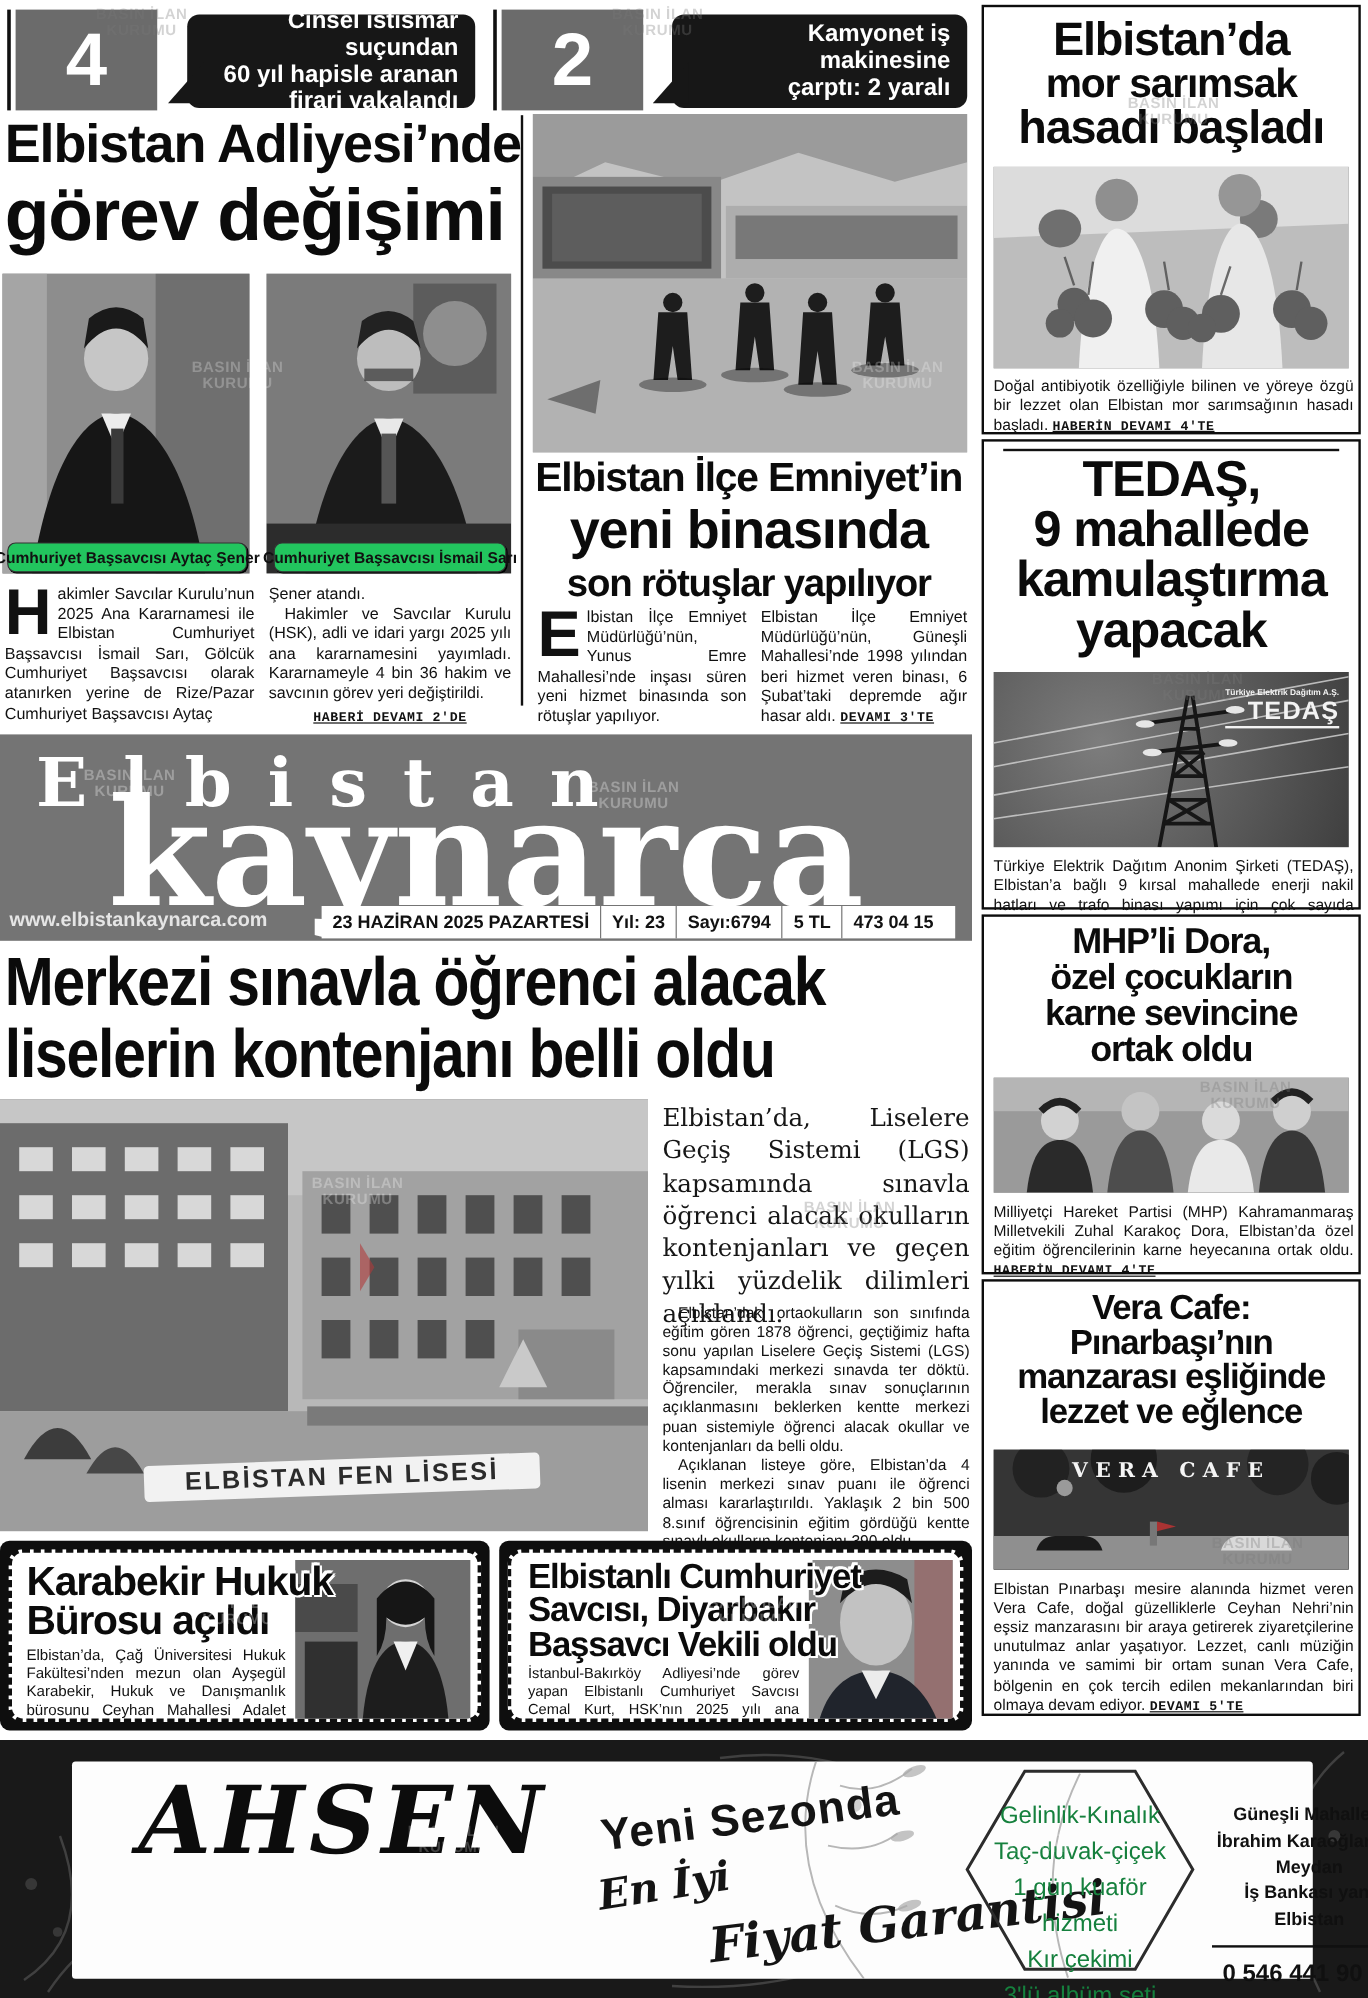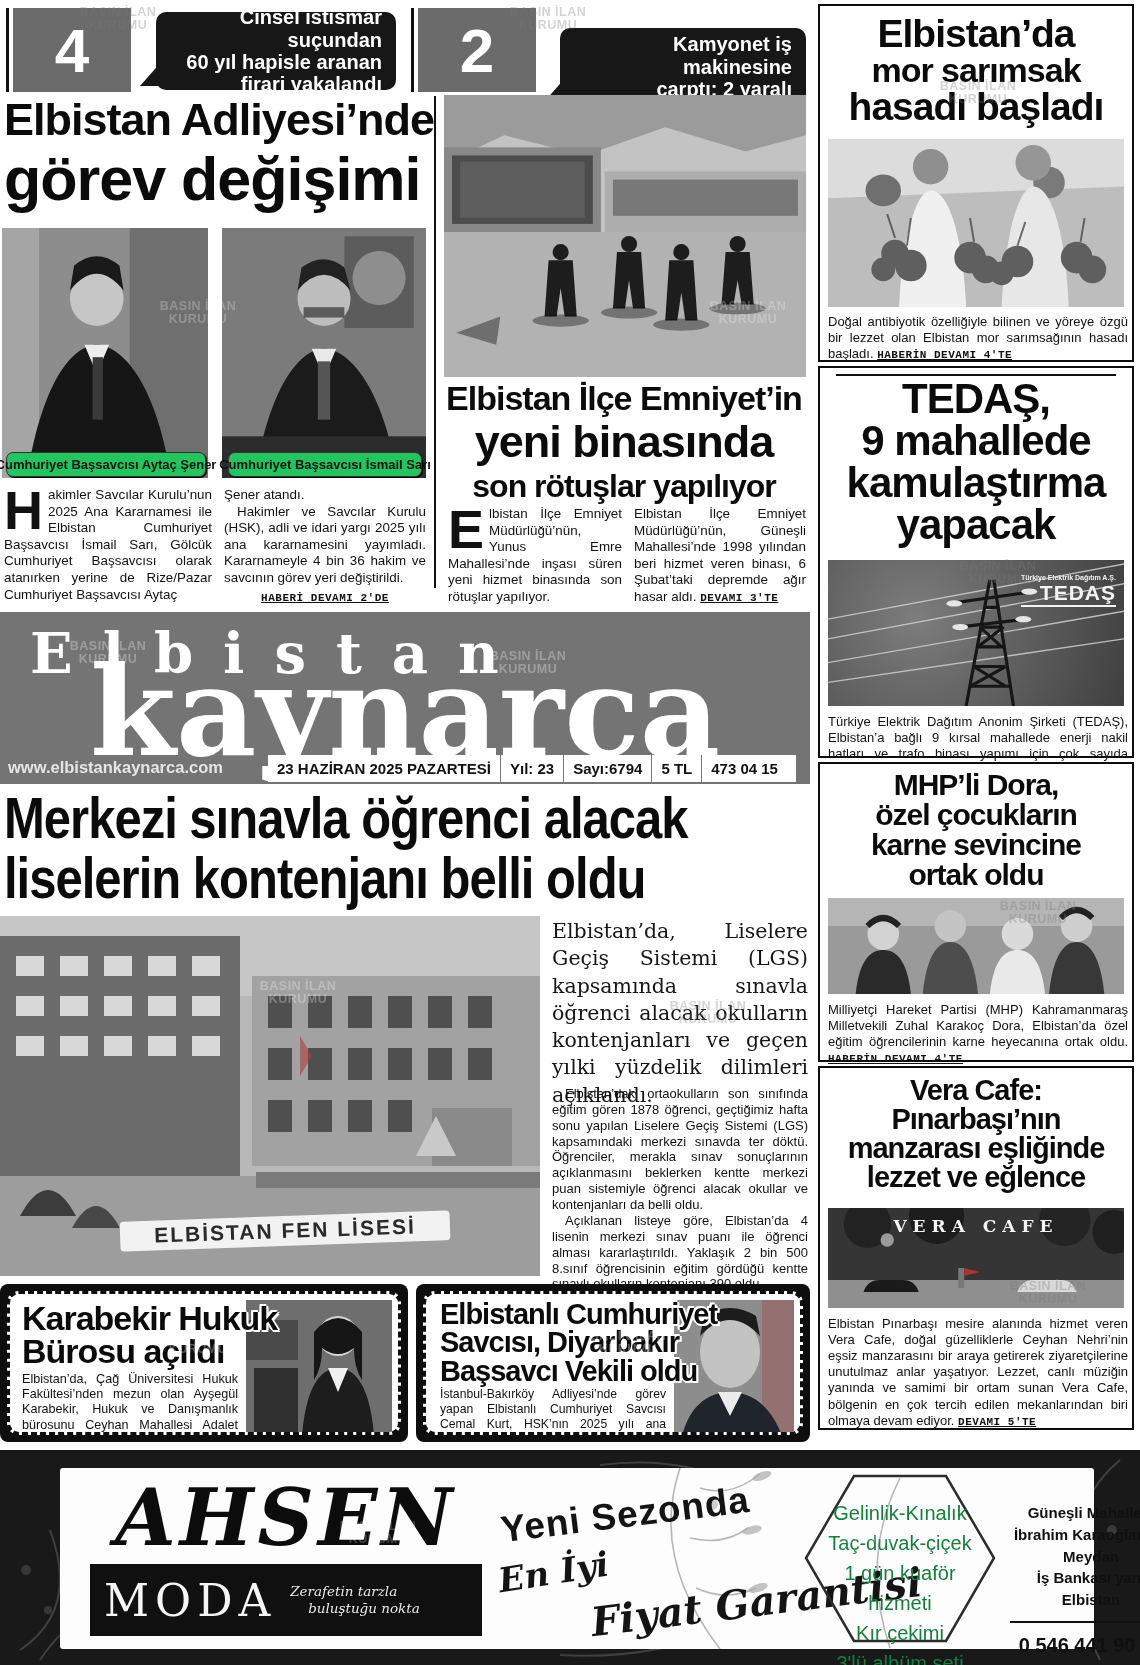--- a/index.html
+++ b/index.html
@@ -85,21 +85,21 @@
   <div class="abs tease-num" style="left:13px;top:8px;width:118px;height:84px;">4</div>
   <div class="abs bubble" style="left:156px;top:12px;width:240px;height:78px;">
     <div class="txt">
       <div>Cinsel istismar suçundan</div>
       <div>60 yıl hapisle aranan</div>
       <div>firari yakalandı</div>
     </div>
   </div>
   <div class="abs tease-bar" style="left:411px;top:8px;"></div>
   <div class="abs tease-num" style="left:418px;top:8px;width:118px;height:84px;">2</div>
-  <div class="abs bubble" style="left:560px;top:28px;width:246px;height:78px;">
+  <div class="abs bubble" style="left:560px;top:12px;width:246px;height:78px;">
     <div class="txt">
       <div>Kamyonet iş makinesine</div>
       <div>çarptı: 2 yaralı</div>
     </div>
   </div>
 </div>
 
 <div class="abs hl" style="left:4px;top:98px;font-size:45px;">Elbistan Adliyesi’nde</div>
 <div class="abs hl" style="left:4px;top:150px;font-size:61px;">görev değişimi</div>
 
@@ -458,27 +458,20 @@
       </g>
       <g fill="#ababab" opacity=".7">
         <ellipse cx="402" cy="8" rx="10" ry="4" transform="rotate(-20 402 8)"></ellipse>
         <ellipse cx="392" cy="62" rx="10" ry="4" transform="rotate(-15 392 62)"></ellipse>
         <ellipse cx="398" cy="120" rx="10" ry="4" transform="rotate(-18 398 120)"></ellipse>
         <circle cx="352" cy="36" r="6" fill="#bcbcbc"></circle>
       </g>
     </svg>
 
     <div class="abs" style="left:26px;top:4px;width:400px;text-align:center;font-family:'DejaVu Serif',serif;font-weight:900;font-style:italic;font-size:78px;letter-spacing:4px;color:#0c0c0c;">AHSEN</div>
-    <div class="abs" style="left:30px;top:96px;width:392px;height:72px;background:#101010;display:flex;align-items:center;padding:0 14px;box-sizing:border-box;">
-      <span style="color:#f5f5f5;font-family:'DejaVu Serif',serif;font-size:44px;letter-spacing:6px;">MODA</span>
-      <span class="script" style="color:#e9e9e9;font-size:13.5px;line-height:1.25;margin-left:14px;">
-        <span>Zerafetin tarzla</span><br>
-        <span style="margin-left:18px;">buluştuğu nokta</span>
-      </span>
-    </div>
 
     <div class="abs" style="left:440px;top:26px;font-weight:900;font-size:37px;color:#141414;transform:rotate(-7deg);letter-spacing:1px;">Yeni Sezonda</div>
     <div class="abs script" style="left:438px;top:84px;font-weight:700;font-size:34px;color:#141414;transform:rotate(-9deg);">En İyi</div>
     <div class="abs script" style="left:530px;top:110px;font-weight:700;font-size:40px;color:#141414;transform:rotate(-7deg);">Fiyat Garantisi</div>
 
     <div class="abs" style="left:742px;top:4px;width:196px;height:173px;">
       <svg class="hex-svg" viewBox="0 0 196 173">
         <polygon points="52,4 144,4 192,86 144,169 52,169 4,86" fill="none" stroke="#2c2c2c" stroke-width="2.5"></polygon>
       </svg>
       <div class="abs" style="left:14px;top:26px;width:168px;text-align:center;font-weight:400;font-size:20px;line-height:1.5;color:#15803d;">

